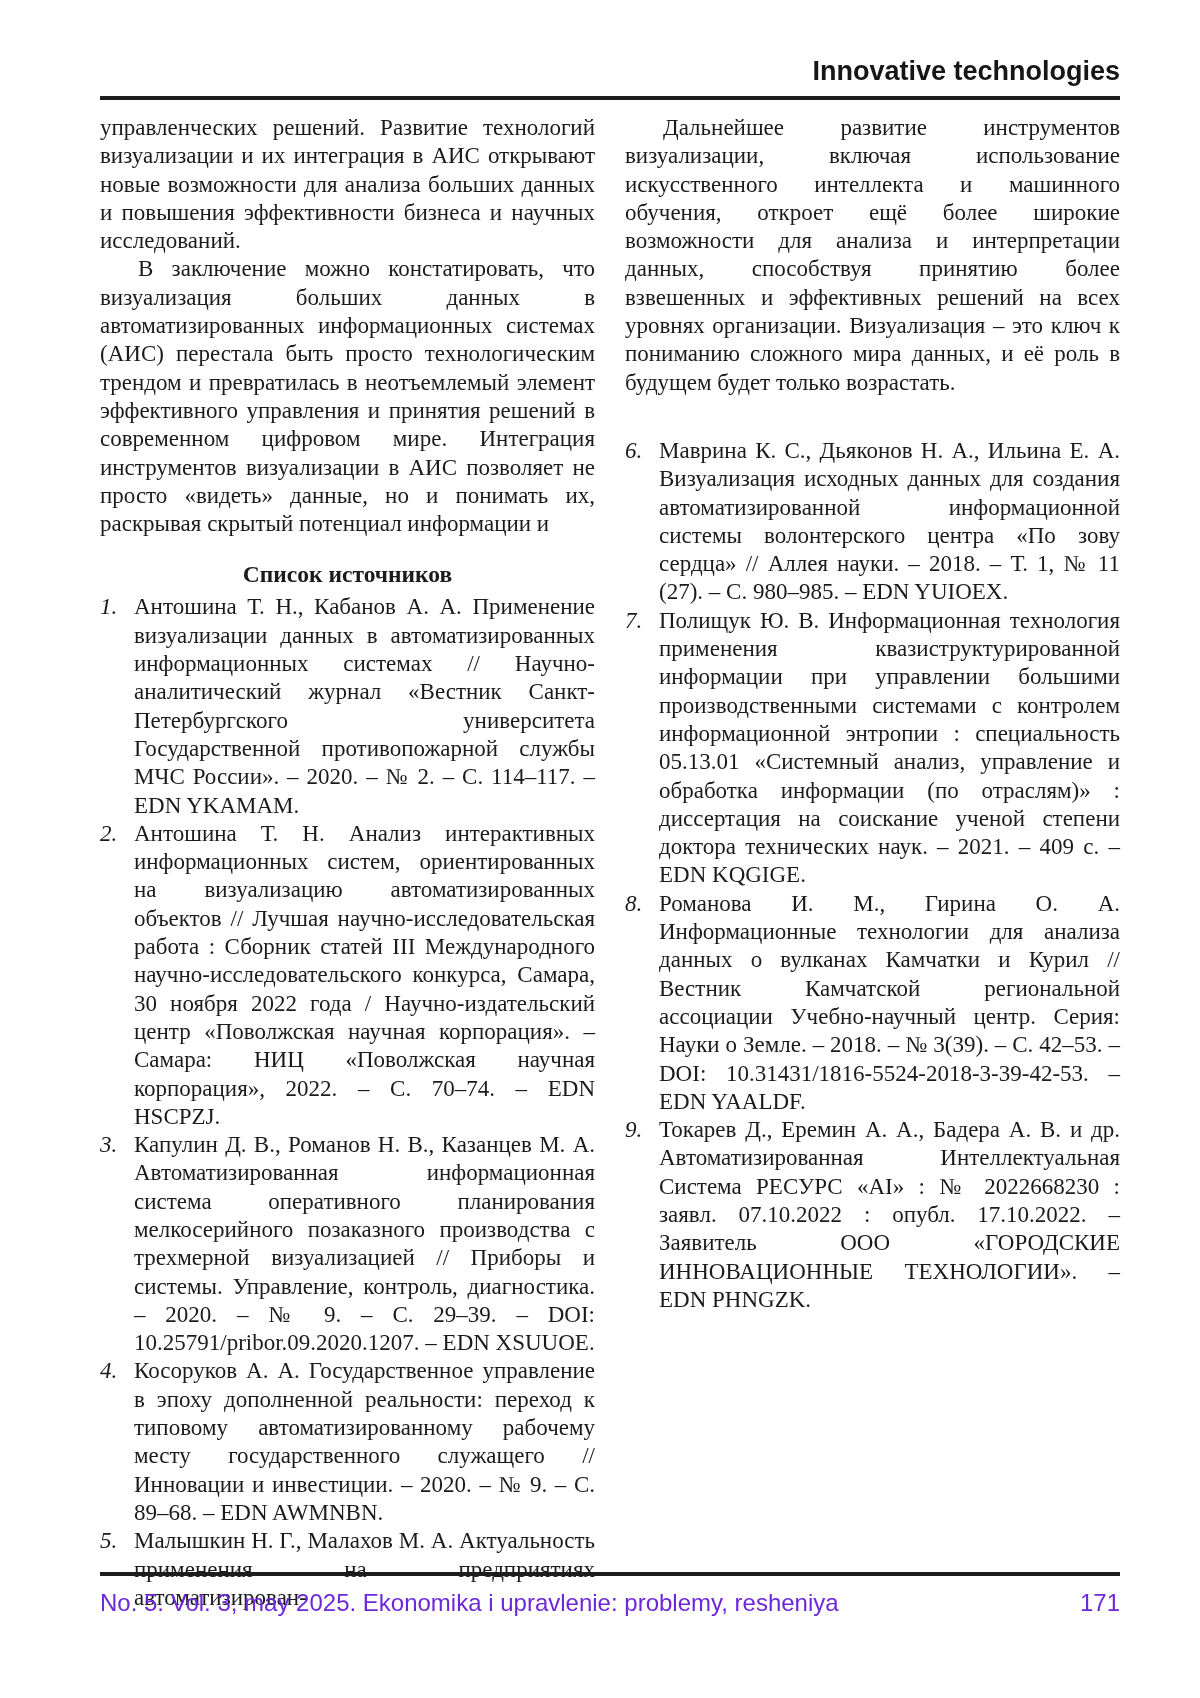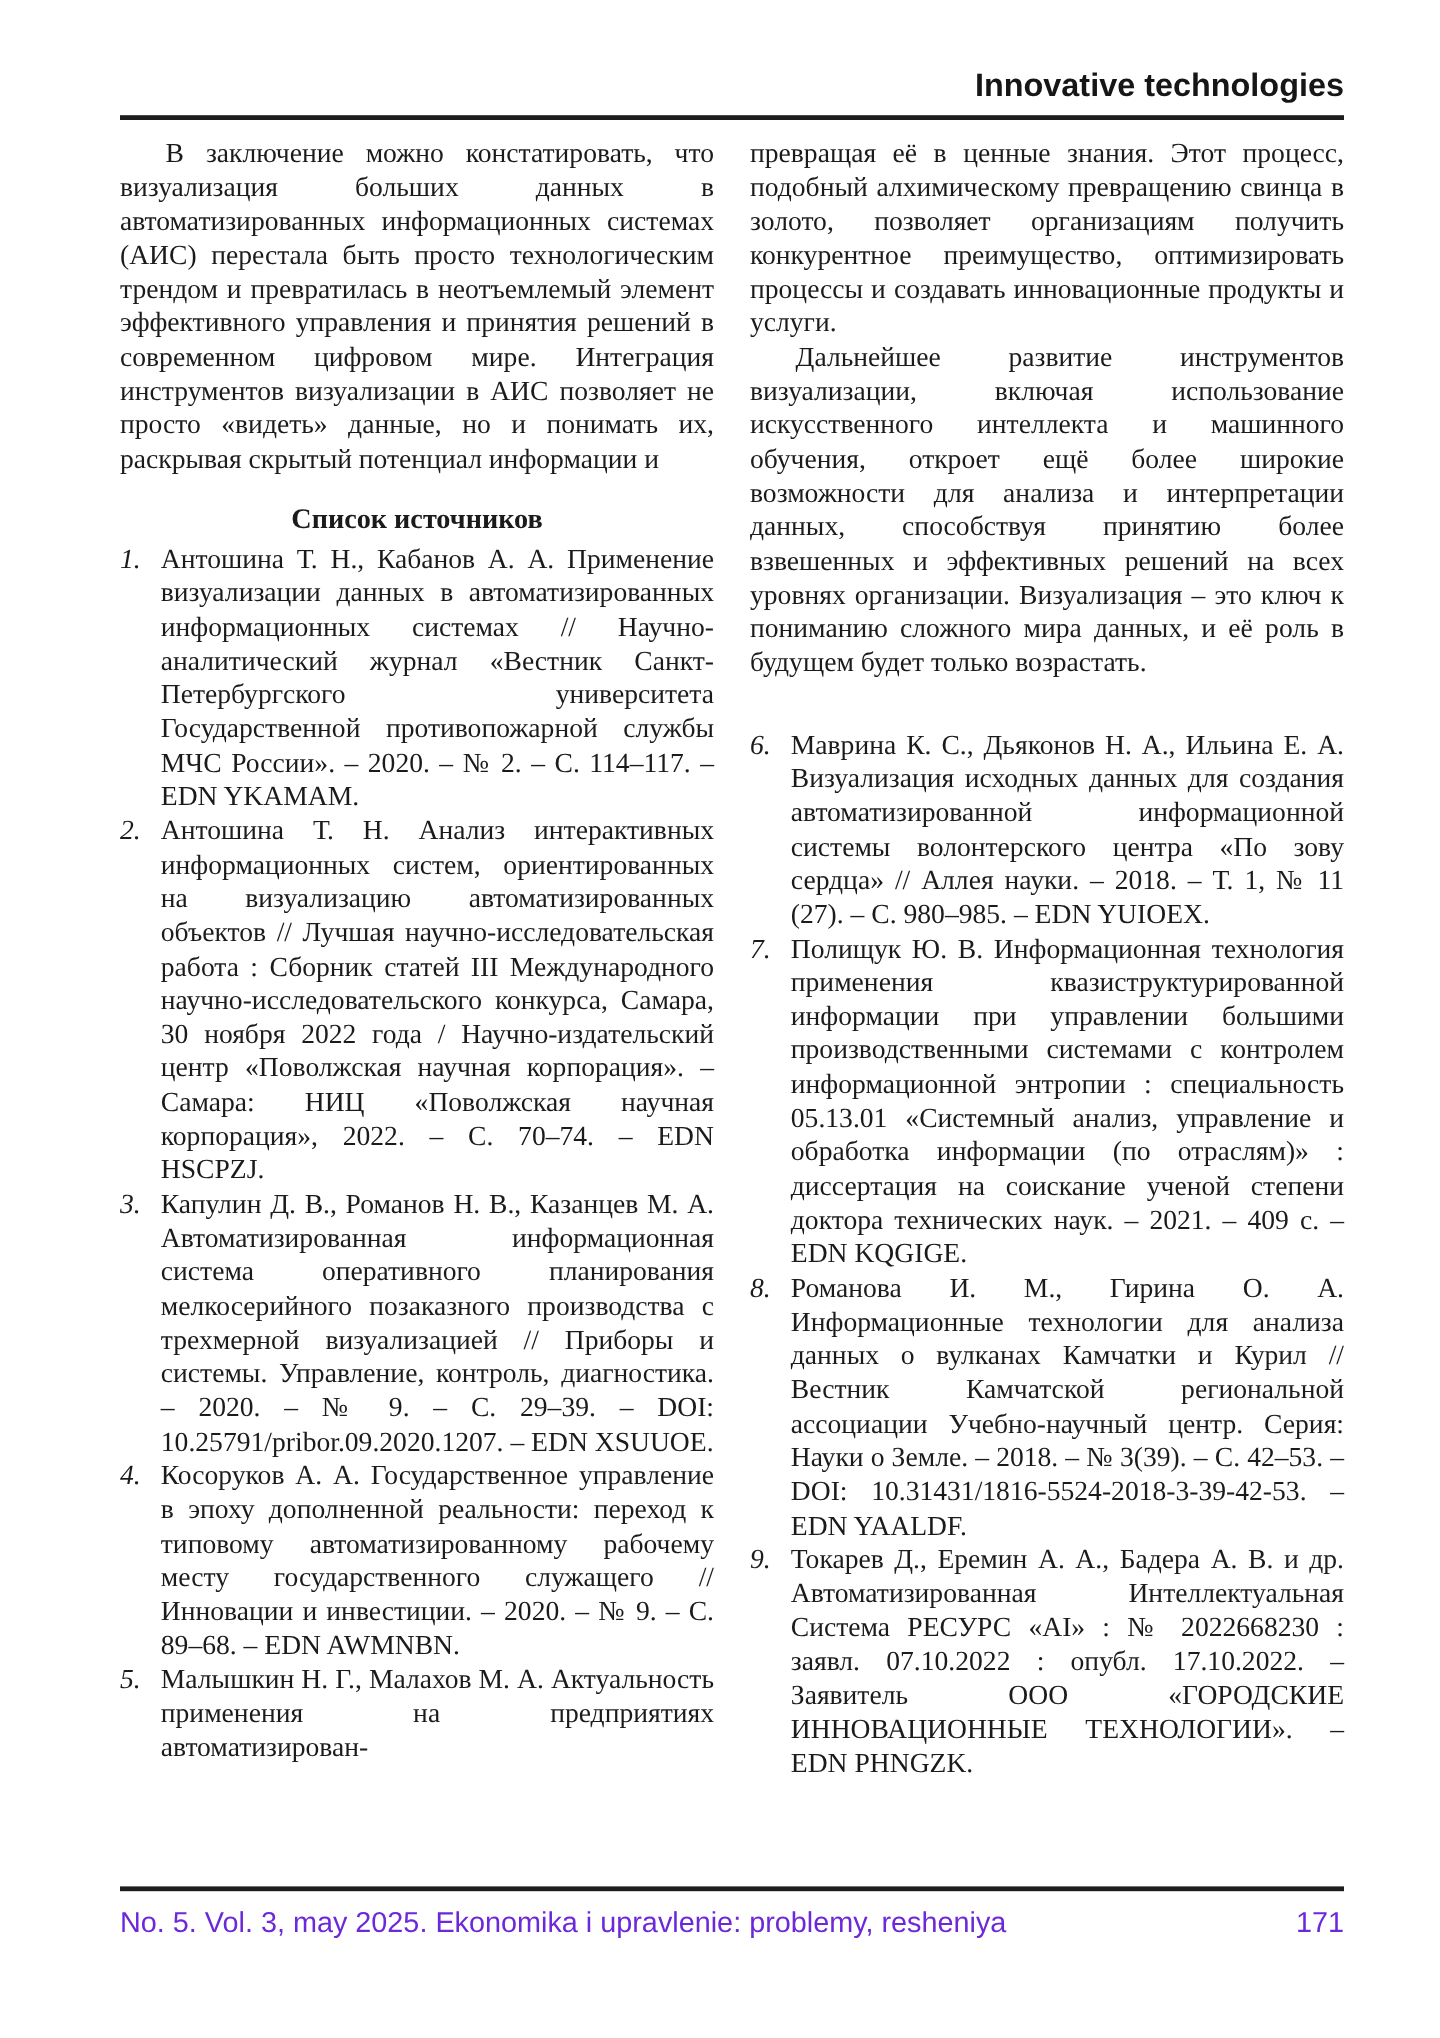--- a/index.html
+++ b/index.html
@@ -87,20 +87,21 @@
 
 <div class="page">
   <div class="content">
 
     <div class="running-head">Innovative technologies</div>
     <div class="head-rule"></div>
 
     <div class="columns">
 
       <div class="col">
+        <p>управленческих решений. Развитие технологий визуализации и их интеграция в АИС открывают новые возможности для анализа больших данных и повышения эффективности бизнеса и научных исследований.</p>
         <p class="p-indent">В заключение можно констатировать, что визуализация больших данных в автоматизированных информационных системах (АИС) перестала быть просто технологическим трендом и превратилась в неотъемлемый элемент эффективного управления и принятия решений в современном цифровом мире. Интеграция инструментов визуализации в АИС позволяет не просто «видеть» данные, но и понимать их, раскрывая скрытый потенциал информации и</p>
 
         <div class="refs-heading">Список источников</div>
 
         <ol class="refs">
           <li class="ref">
             <span class="ref-num">1.</span><span class="ref-authors">Антошина Т. Н., Кабанов А. А.</span><span> Применение визуализации данных в автоматизированных информационных системах // Научно-аналитический журнал «Вестник Санкт-Петербургского университета Государственной противопожарной службы МЧС России». – 2020. – № 2. – С. 114–117. – EDN YKAMAM.</span>
           </li>
           <li class="ref">
             <span class="ref-num">2.</span><span class="ref-authors">Антошина Т. Н.</span><span> Анализ интерактивных информационных систем, ориентированных на визуализацию автоматизированных объектов // Лучшая научно-исследовательская работа : Сборник статей III Международного научно-исследовательского конкурса, Самара, 30 ноября 2022 года / Научно-издательский центр «Поволжская научная корпорация». – Самара: НИЦ «Поволжская научная корпорация», 2022. – С. 70–74. – EDN HSCPZJ.</span>
@@ -111,21 +112,20 @@
           <li class="ref">
             <span class="ref-num">4.</span><span class="ref-authors">Косоруков А. А.</span><span> Государственное управление в эпоху дополненной реальности: переход к типовому автоматизированному рабочему месту государственного служащего // Инновации и инвестиции. – 2020. – № 9. – С. 89–68. – EDN AWMNBN.</span>
           </li>
           <li class="ref">
             <span class="ref-num">5.</span><span class="ref-authors">Малышкин Н. Г., Малахов М. А.</span><span> Актуальность применения на предприятиях автоматизирован-</span>
           </li>
         </ol>
       </div>
 
       <div class="col">
-        <p>превращая её в ценные знания. Этот процесс, подобный алхимическому превращению свинца в золото, позволяет организациям получить конкурентное преимущество, оптимизировать процессы и создавать инновационные продукты и услуги.</p>
         <p class="p-indent">Дальнейшее развитие инструментов визуализации, включая использование искусственного интеллекта и машинного обучения, откроет ещё более широкие возможности для анализа и интерпретации данных, способствуя принятию более взвешенных и эффективных решений на всех уровнях организации. Визуализация – это ключ к пониманию сложного мира данных, и её роль в будущем будет только возрастать.</p>
 
         <div class="col-spacer"></div>
 
 
         <ol class="refs">
           <li class="ref">
             <span class="ref-num">6.</span><span class="ref-authors">Маврина К. С., Дьяконов Н. А., Ильина Е. А.</span><span> Визуализация исходных данных для создания автоматизированной информационной системы волонтерского центра «По зову сердца» // Аллея науки. – 2018. – Т. 1, № 11 (27). – С. 980–985. – EDN YUIOEX.</span>
           </li>
           <li class="ref">

